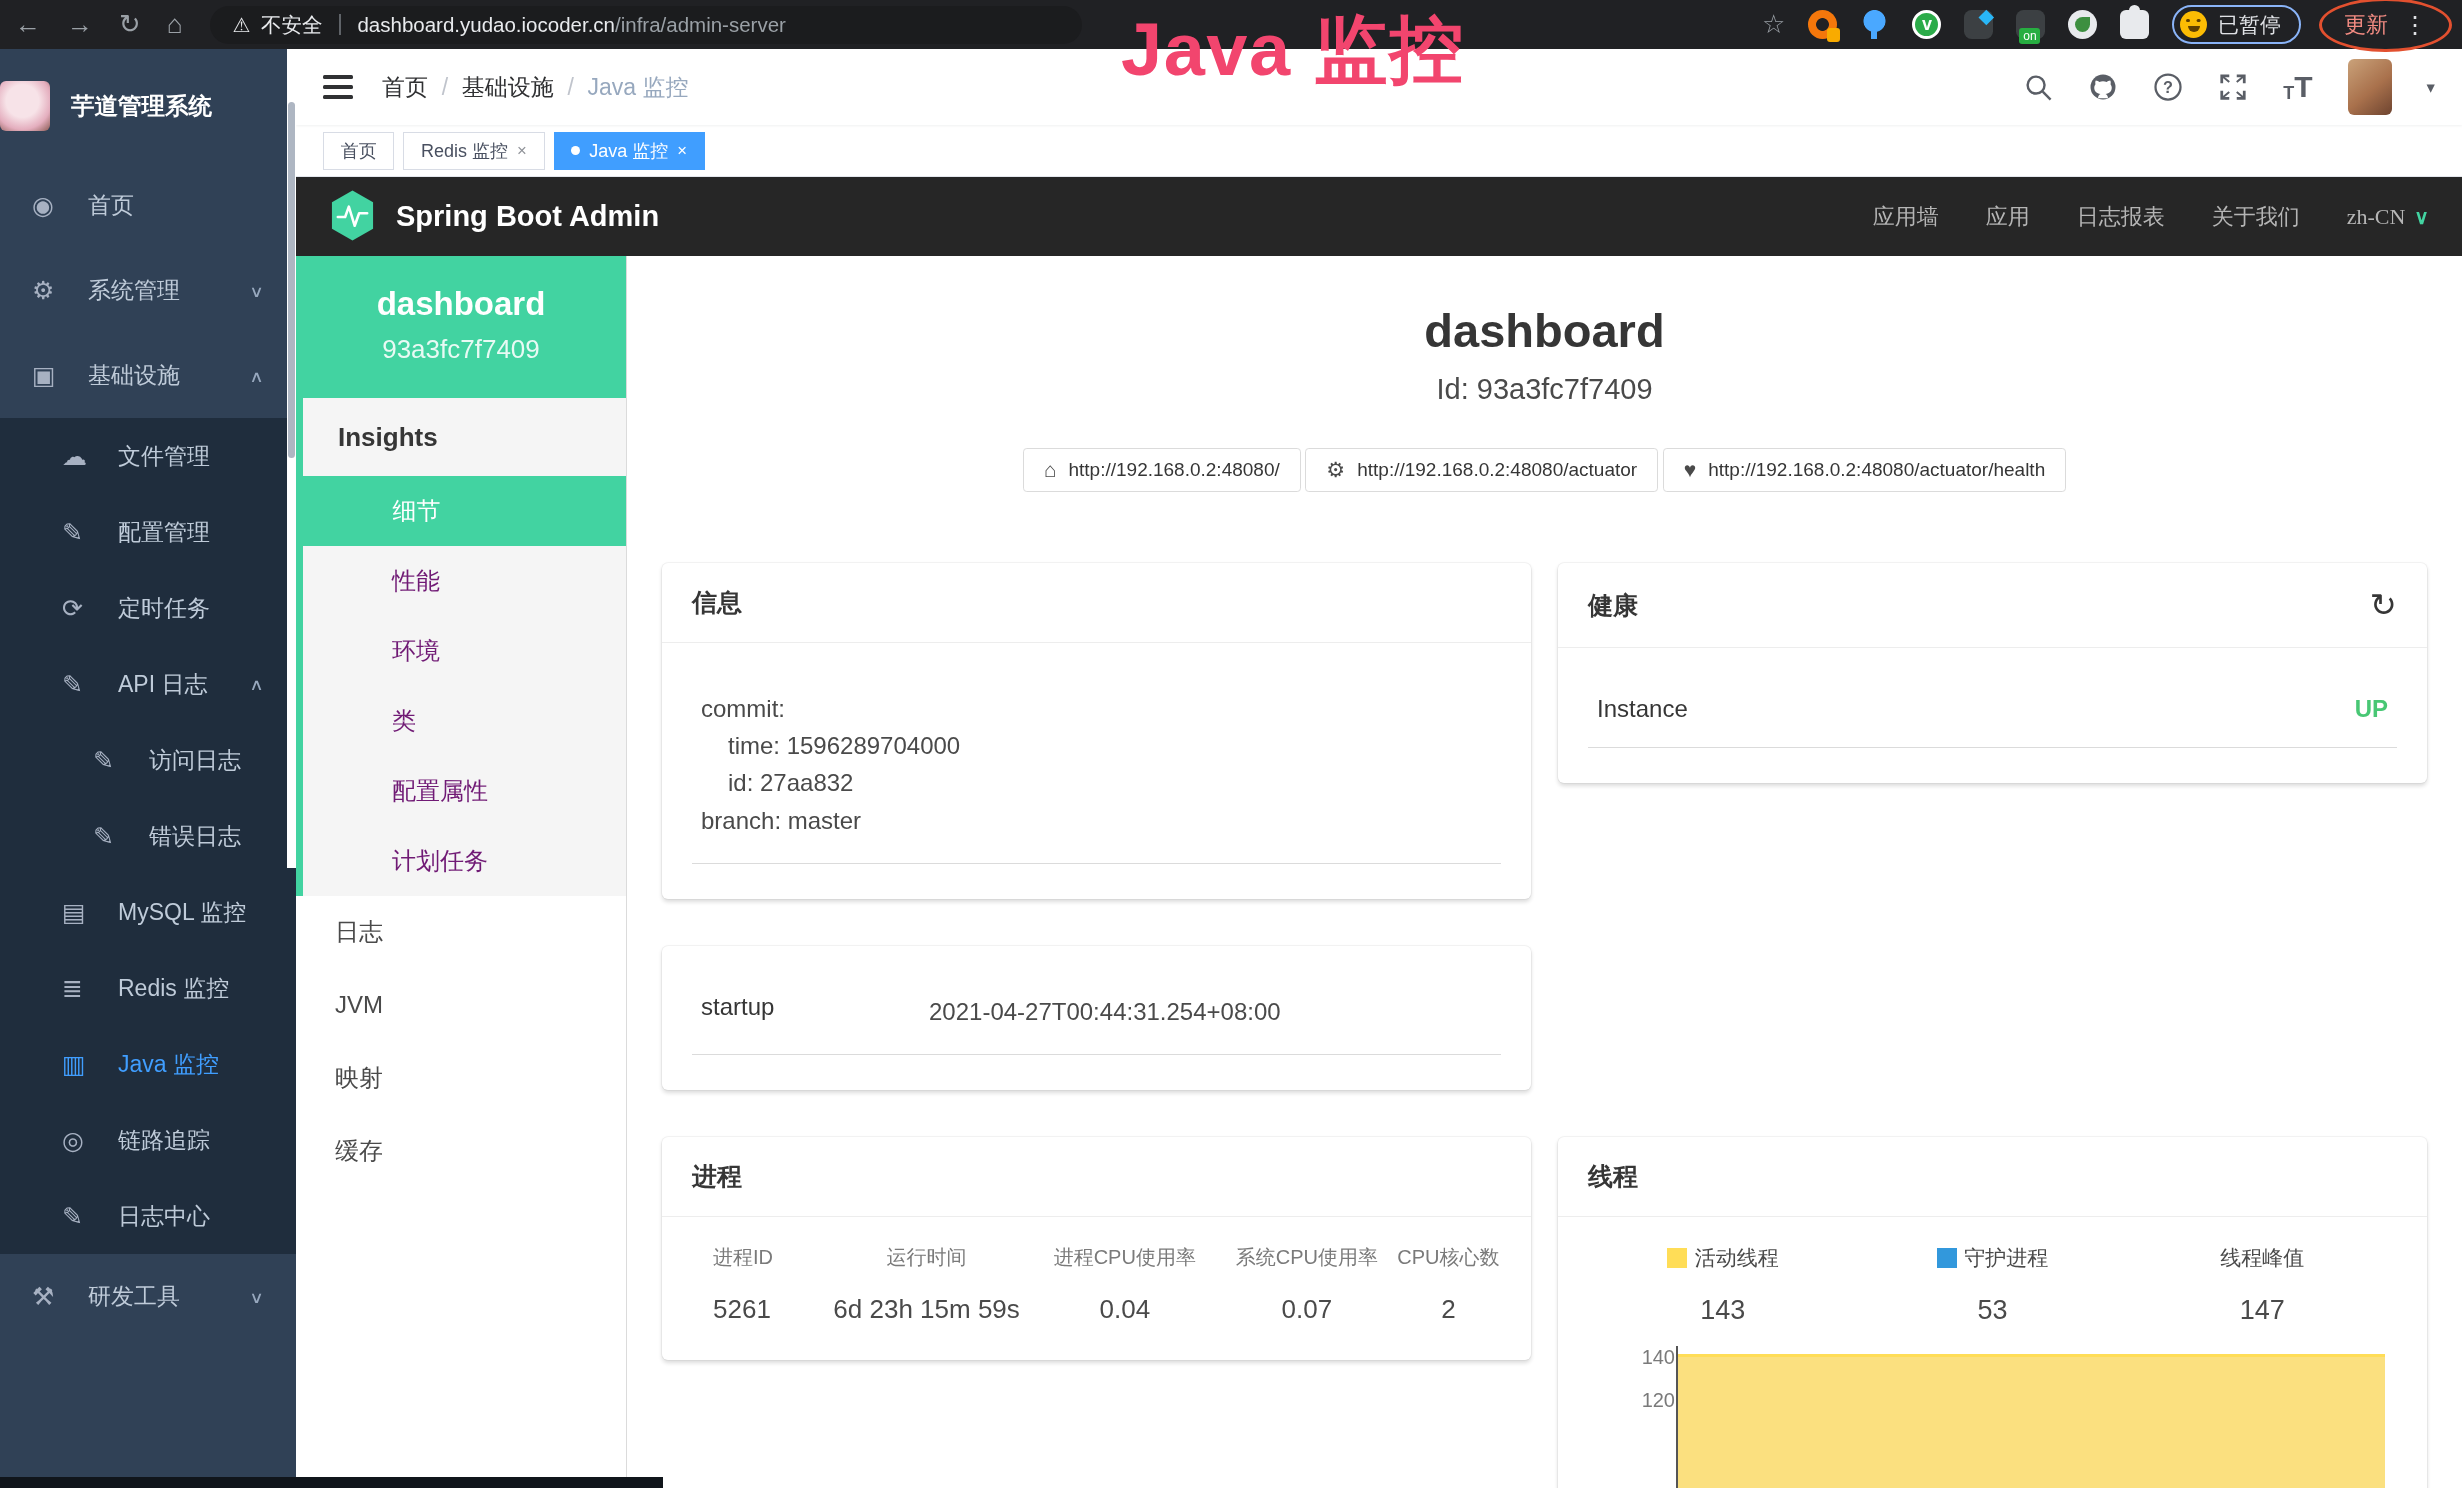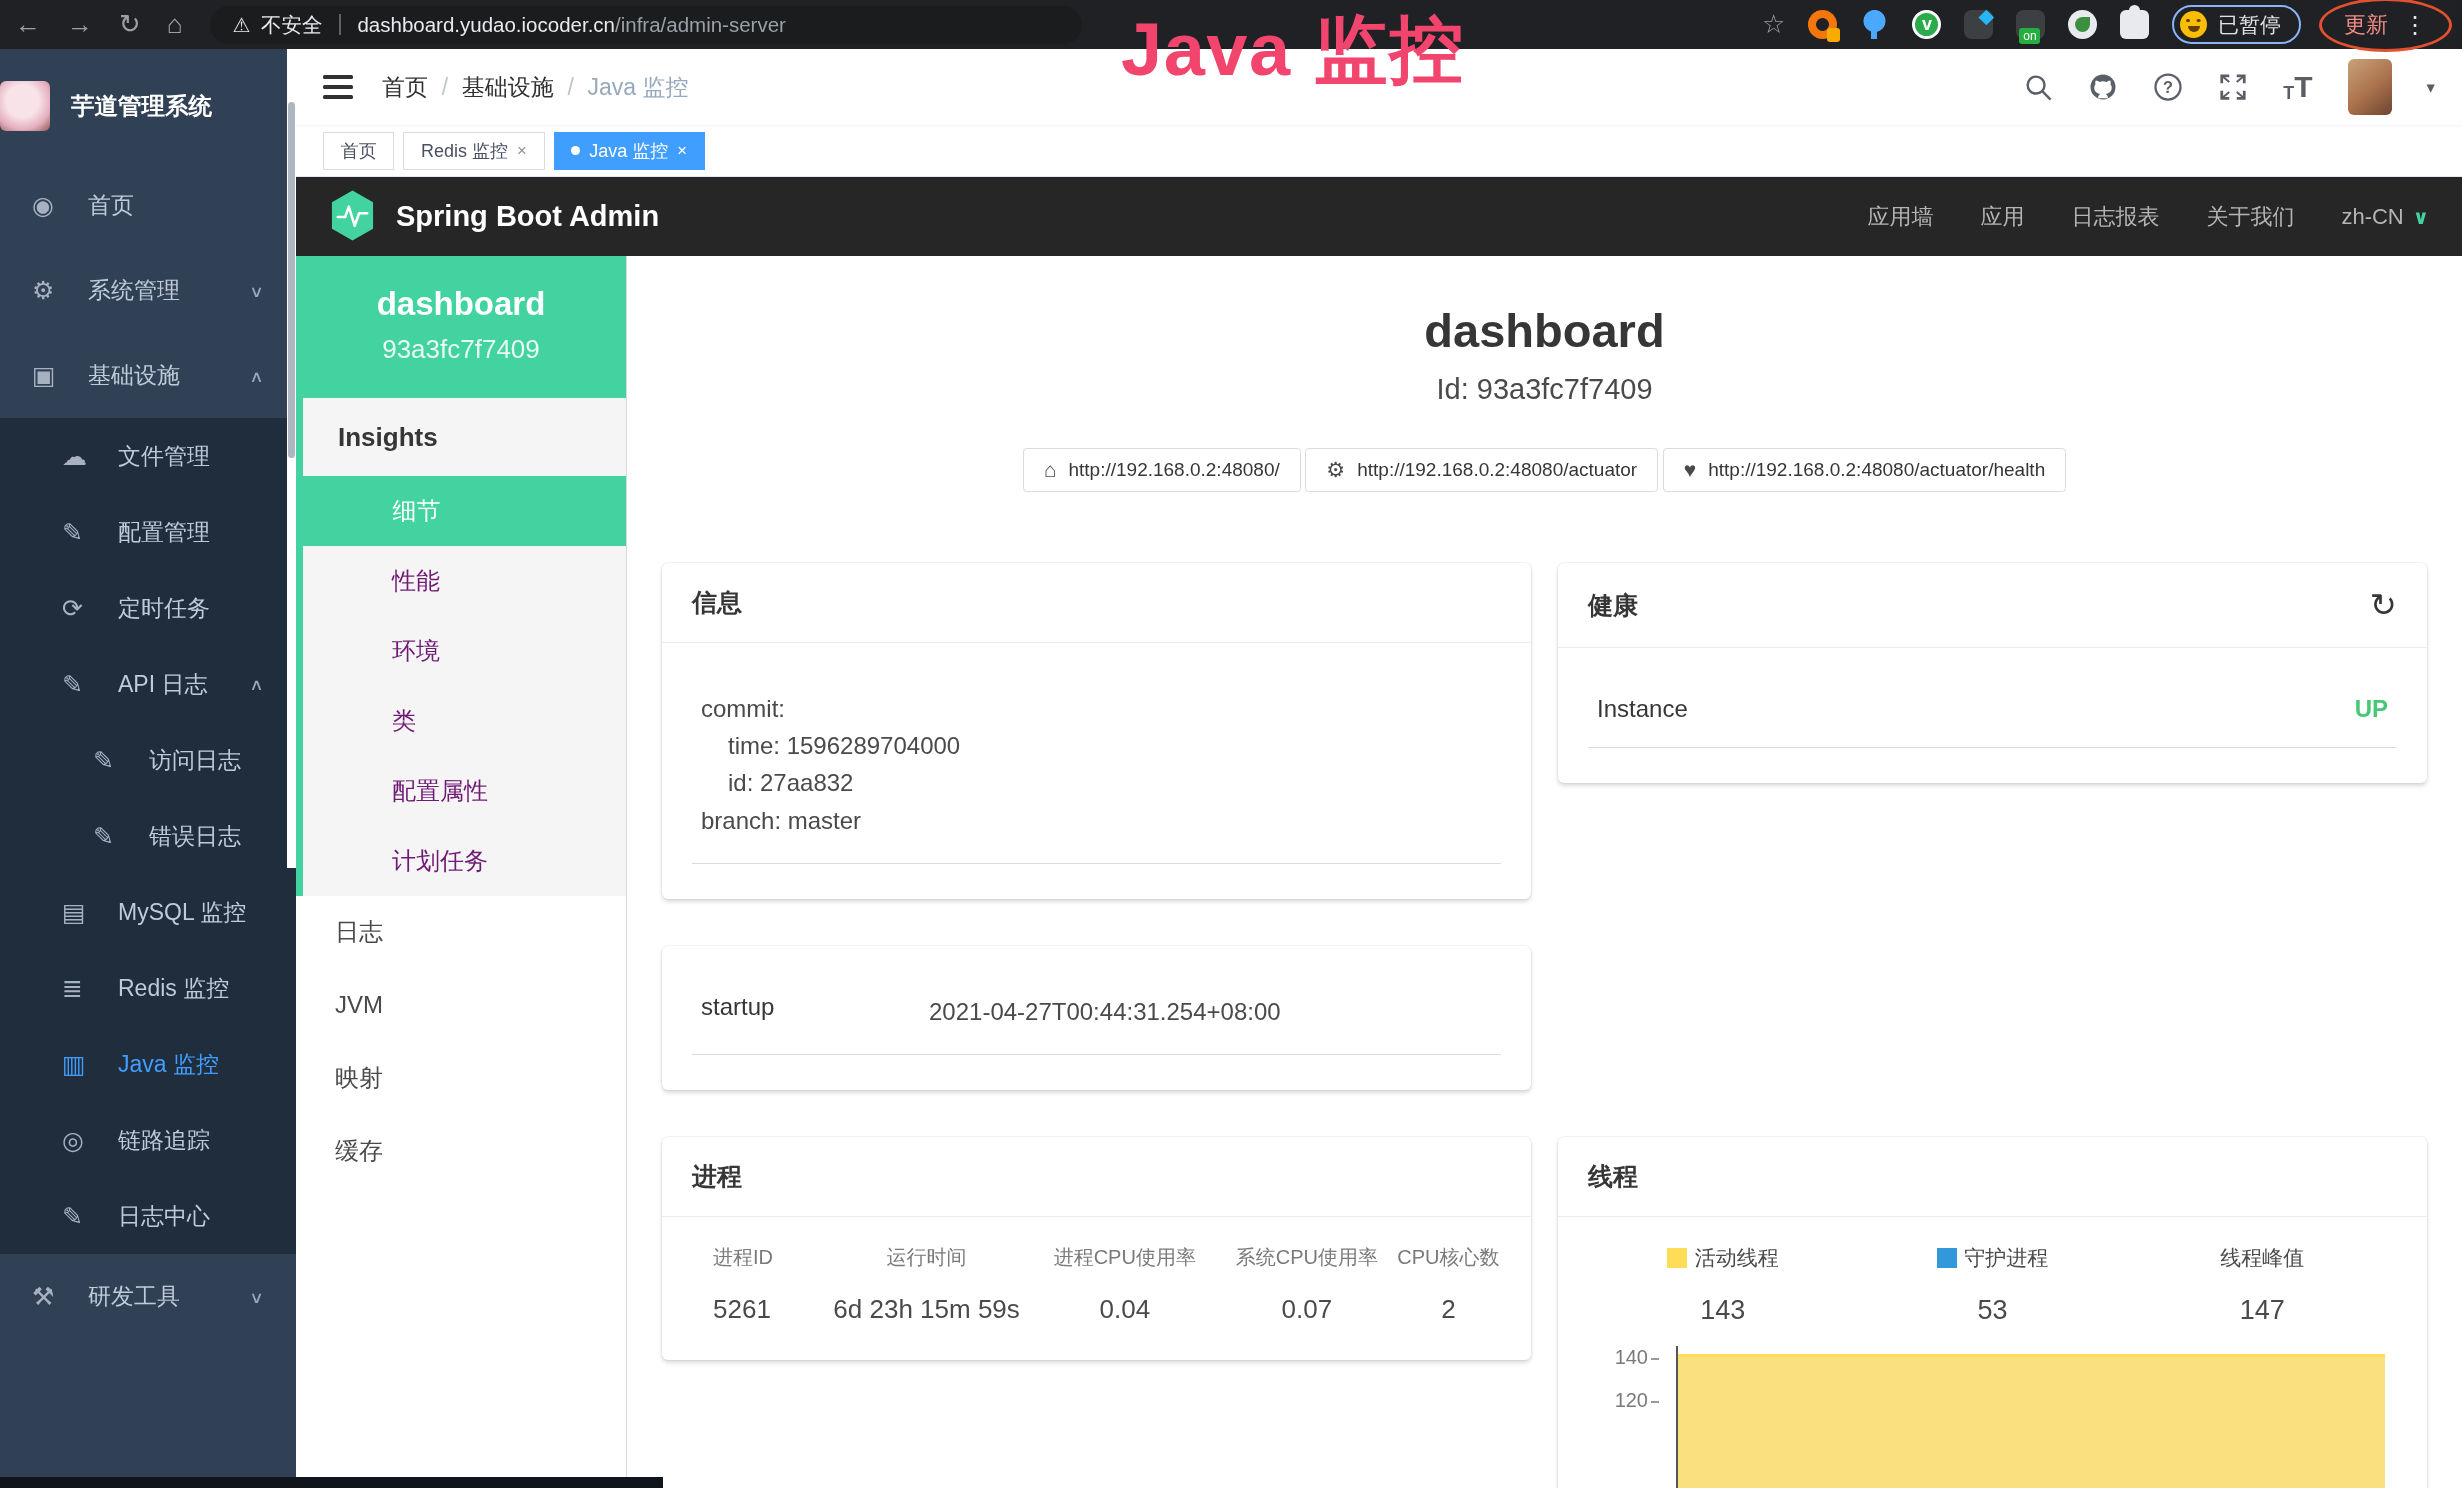--- a/index.html
+++ b/index.html
@@ -100,21 +100,21 @@
     display: flex; align-items: center; gap: 9px; padding: 0 16.7px; cursor: pointer; }
   .tab .x { font-size: 16.7px; color: #909399; }
   .tab.active { background: #409eff; border-color: #409eff; color: #fff; }
   .tab.active .x { color: #fff; }
   .tab .dot { width: 9px; height: 9px; border-radius: 50%; background: #fff; }
 
   .sba-header { height: 79px; background: #262626; display: flex; align-items: center; padding: 8px 33px; gap: 20px; }
   .sba-logo { flex-shrink: 0; }
   .sba-brand { color: #fff; font-size: 29px; font-weight: bold; }
   .sba-nav { margin-left: auto; display: flex; align-items: center; gap: 47px; font-size: 22px; color: #b5b5b5; }
-  .sba-nav .ni { cursor: pointer; white-space: nowrap; }
+  .sba-nav .ni { cursor: pointer; white-space: nowrap; font-family: Liberation Serif, serif; }
   .sba-nav .lang { display: flex; align-items: center; gap: 9px; }
   .sba-nav .lang .gcaret { color: #42d3a1; font-weight: bold; font-size: 20px; }
 
   .sba-body { flex: 1; min-height: 0; display: flex; background: #fff; }
   .sba-side { width: 331px; flex-shrink: 0; border-right: 0.8px solid #dbdbdb; background: #fff; }
   .inst { background: #42d3a1; color: #fff; text-align: center; padding: 29px 7.6px 33px; }
   .inst-name { font-size: 33px; font-weight: bold; }
   .inst-id { font-size: 26px; margin-top: 10.6px; color: rgba(255,255,255,.88); }
   .insights { background: #f5f5f5; border-left: 7.6px solid #42d3a1; }
   .insights-title { font-size: 26px; font-weight: bold; color: #363636; padding: 24px 0 23px 35px; }
@@ -163,21 +163,21 @@
 
   .legend { display: flex; }
   .leg-col { flex: 1; text-align: center; }
   .leg-label { display: flex; align-items: center; justify-content: center; gap: 7.6px; font-size: 21px; color: #4a4a4a; }
   .sq { width: 20px; height: 20px; flex-shrink: 0; }
   .sq-yellow { background: #ffdd57; }
   .sq-blue { background: #3298dc; }
   .leg-val { font-size: 27px; color: #4a4a4a; margin-top: 23px; }
   .chart { margin-top: 20px; display: flex; height: 174px; }
   .yaxis { width: 88px; position: relative; flex-shrink: 0; }
-  .ytick { position: absolute; right: 28px; font-size: 20px; color: #7a7a7a; }
+  .ytick { position: absolute; right: 1px; font-size: 20px; color: #7a7a7a; }
   .ytick::after { content: ""; position: absolute; right: -10.6px; top: 12px; width: 7.6px; height: 2.3px; background: #9a9a9a; }
   .yt0 { top: 0; } .yt1 { top: 43px; }
   .plot { flex: 1; position: relative; border-left: 2.3px solid #555; }
   .area-yellow { position: absolute; left: 0; right: 12px; top: 7.6px; bottom: -30px;
     background: #fbe07f; border-top: 3px solid #ffdd57; }
 </style>
 </head>
 <body>
 
 <div class="screen">

